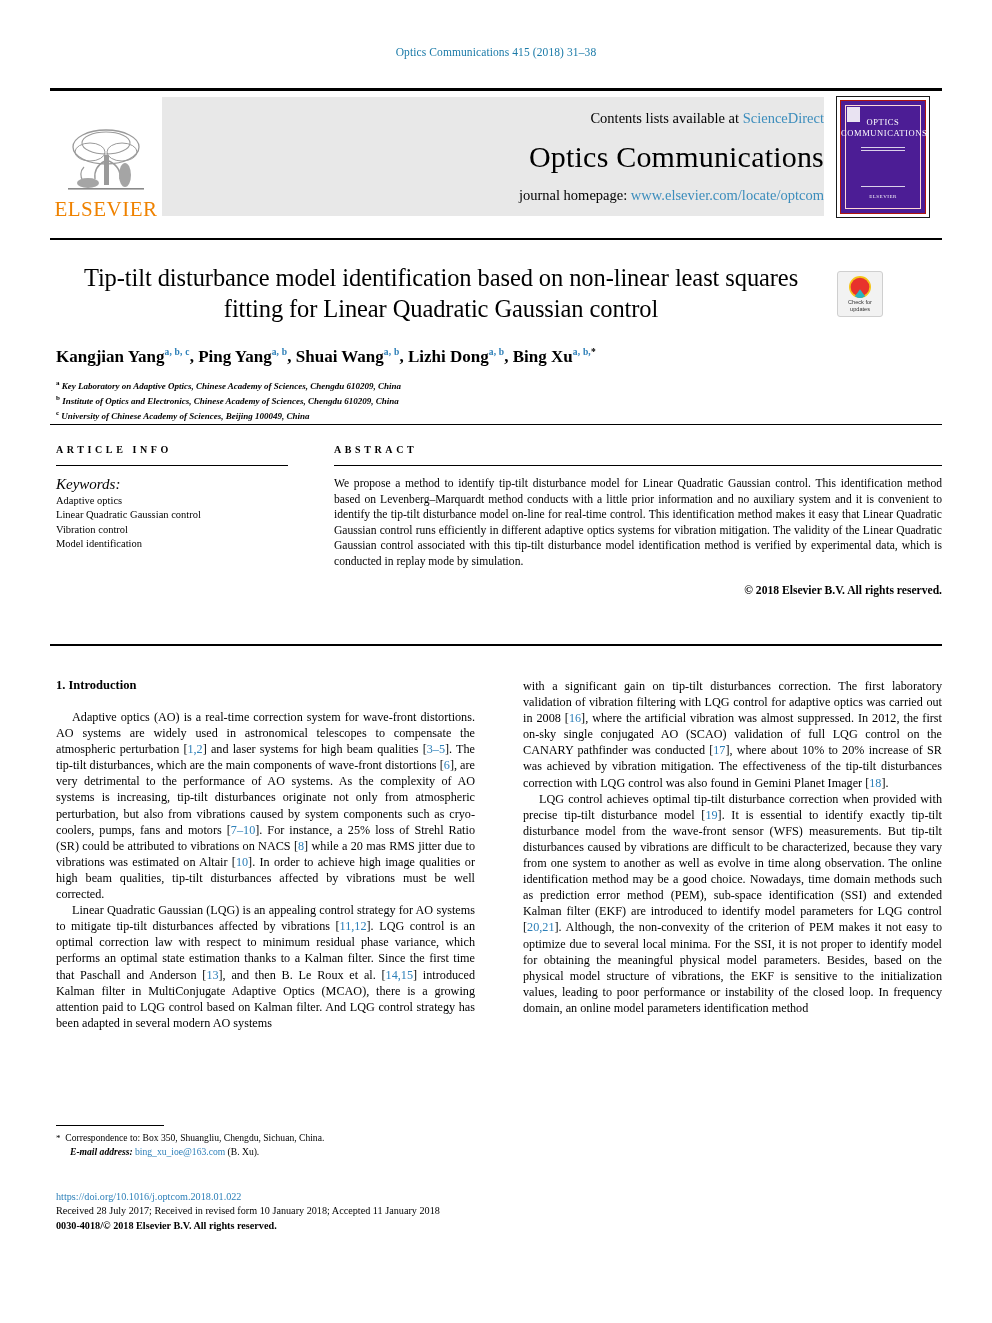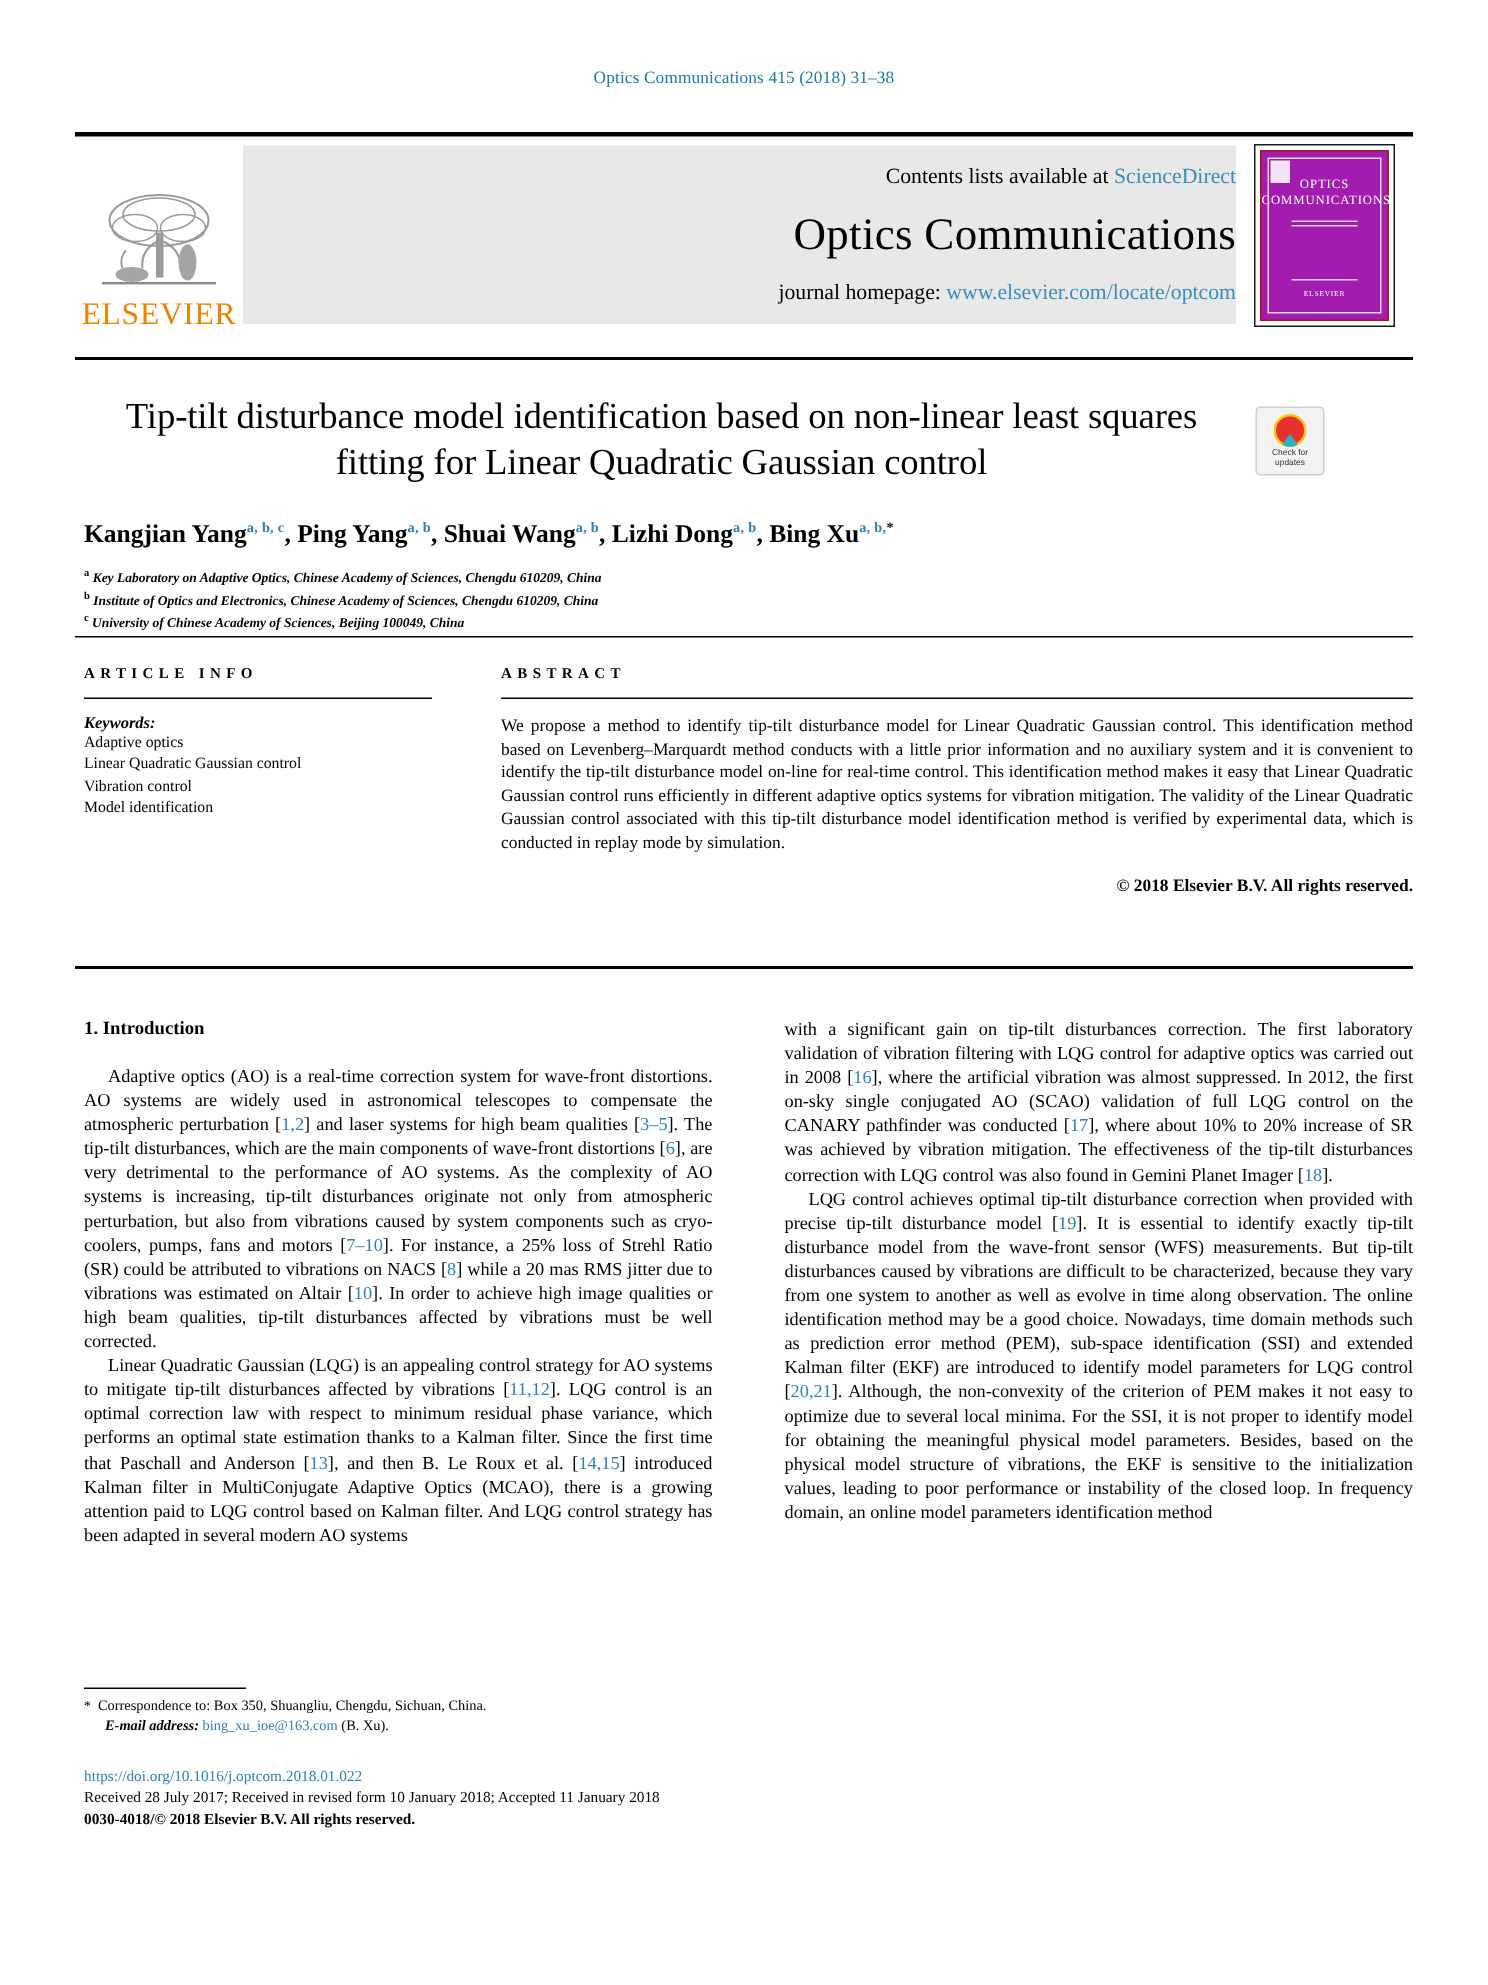--- a/index.html
+++ b/index.html
@@ -95,21 +95,21 @@
   .cover-wrap {
     width: 118px;
     flex: 0 0 118px;
     display: flex;
     align-items: center;
     justify-content: center;
   }
   .cover {
     width: 86px;
     height: 114px;
-    background: #a21caf;
+    background: #4c1d95;
     border: 1px solid #b0150d;
     position: relative;
     box-shadow: 0 0 0 3px #ffffff, 0 0 0 4px #1a1a1a;
     box-sizing: border-box;
   }
   .cover-inner {
     position: absolute;
     inset: 4px;
     border: 1px solid #ffd9d6;
   }
@@ -238,22 +238,22 @@
   .col-info { width: 232px; flex: 0 0 232px; }
   .col-abs  { flex: 1 1 auto; max-width: 608px; }
   .sec-head {
     font-size: 10px;
     font-weight: bold;
     letter-spacing: 3.6px;
     margin-bottom: 10px;
   }
   .sec-rule { border-top: 1.5px solid #000; margin-bottom: 10px; }
   .kw-title {
-    font-size: 11px;
-    font-weight: bold;
+    font-size: 15px;
+    font-weight: normal;
     font-style: italic;
     margin-bottom: 1px;
   }
   .kw-item {
     font-size: 10.5px;
     line-height: 14.4px;
   }
   .abstract-text {
     font-size: 11.6px;
     line-height: 15.6px;
@@ -318,21 +318,21 @@
   .footnote a { color: #2c7fb8; text-decoration: none; }
 
   .footer {
     position: absolute;
     top: 1178px;
     left: 56px;
     width: 560px;
     font-size: 10.2px;
     line-height: 14.4px;
   }
-  .footer .doi { color: #2c7fb8; }
+  .footer .doi { color: #2c7fb8; margin-top: 12px; }
   .footer .hist { font-weight: normal; }
   .footer .issn { font-weight: bold; }
 </style>
 </head>
 <body>
 
 <div class="page">
 
   <div class="running-head">Optics Communications 415 (2018) 31–38</div>
 

